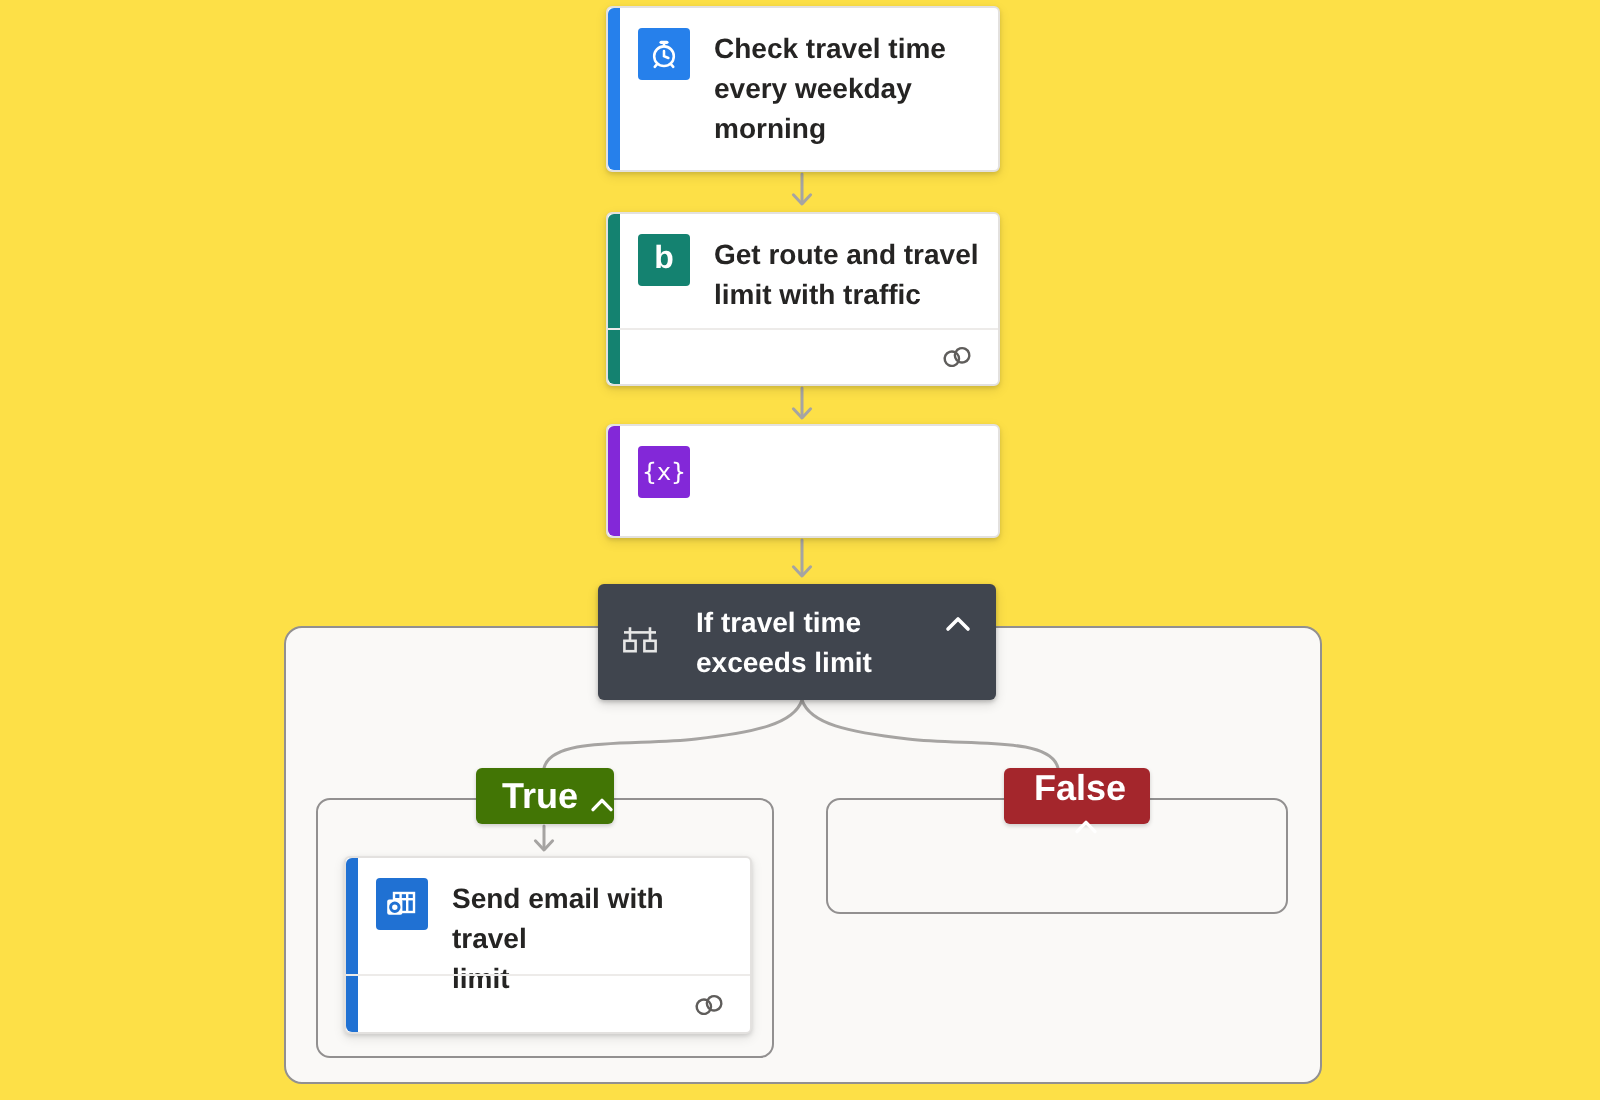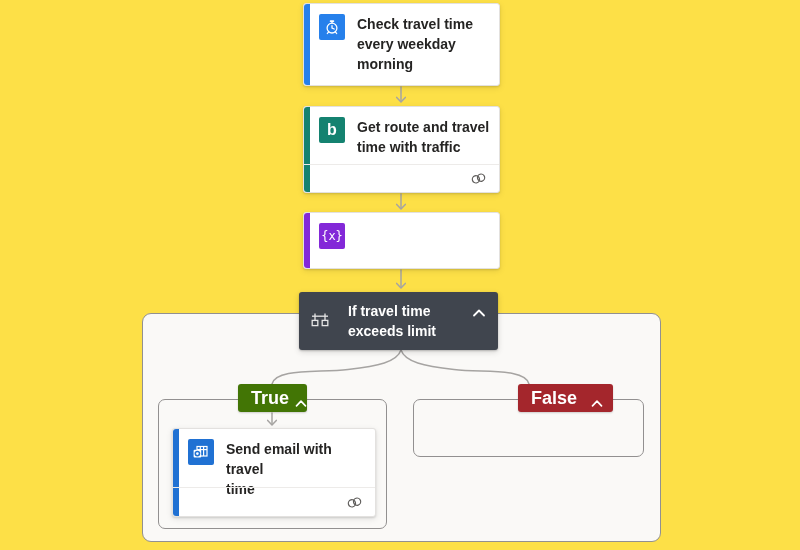--- a/index.html
+++ b/index.html
@@ -57,21 +57,21 @@
   .condition-box .title{left:49px;top:9px;color:#ffffff;}
   .condition-icon-wrap{position:absolute;left:10px;top:18px;width:22px;height:22px;}
   .collapse-btn{position:absolute;right:12px;top:12px;width:14px;height:10px;cursor:pointer;}
   
   .branch-badge{
     position:absolute;height:28px;border-radius:3px;z-index:3;color:#fff;
     display:flex;align-items:center;box-sizing:border-box;cursor:pointer;
     box-shadow:0 1px 2px rgba(0,0,0,.18);
   }
   .badge-true{left:238px;top:384px;width:69px;padding:0 10px 0 13px;}
-  .badge-false{left:518px;top:384px;width:95px;padding:0 10px 0 13px;}
+  .badge-false{left:502px;top:384px;width:73px;padding:0 10px 0 13px;flex-direction:column;}
   .badge-label{font-size:18px;font-weight:700;flex:1;}
   .badge-chevron{width:12px;height:9px;margin-left:6px;}
 </style>
 </head>
 <body>
 
 <div class="canvas">
 
   <div class="scope outer"></div>
   <div class="scope branch true-scope"></div>
@@ -107,21 +107,21 @@
 every weekday
 morning</div>
   </div>
 
   <div class="action-card card-bing">
     <span class="accent" style="background-color: rgb(20, 130, 112);"></span>
     <span class="step-icon" style="background-color: rgb(20, 130, 112);">
       <span class="icon-letter">b</span>
     </span>
     <div class="title">Get route and travel
-time with traffic</div>
+limit with traffic</div>
     <div class="card-footer">
       <svg width="17" height="13" viewBox="0 0 17 13">
         <g stroke="#5F5D5B" stroke-width="1.2" fill="none" transform="rotate(-18 8.5 6.5)">
           <circle cx="5.8" cy="6.5" r="3.6"></circle>
           <circle cx="11.2" cy="6.5" r="3.6"></circle>
         </g>
       </svg>
     </div>
   </div>
 
@@ -176,21 +176,21 @@
         <g stroke="#ffffff" stroke-width="1.2">
           <rect x="7" y="5.5" width="10" height="9.5"></rect>
           <path d="M7,8.6 H17"></path>
           <path d="M10.3,5.5 V15 M13.6,5.5 V15"></path>
         </g>
         <rect x="3.6" y="8.8" width="7.6" height="7.6" rx="1" fill="#ffffff"></rect>
         <circle cx="7.4" cy="12.6" r="2.1" stroke="#2071D3" stroke-width="1.5"></circle>
       </svg>
     </span>
     <div class="title">Send email with travel
-time</div>
+limit</div>
     <div class="card-footer">
       <svg width="17" height="13" viewBox="0 0 17 13">
         <g stroke="#5F5D5B" stroke-width="1.2" fill="none" transform="rotate(-18 8.5 6.5)">
           <circle cx="5.8" cy="6.5" r="3.6"></circle>
           <circle cx="11.2" cy="6.5" r="3.6"></circle>
         </g>
       </svg>
     </div>
   </div>
 

